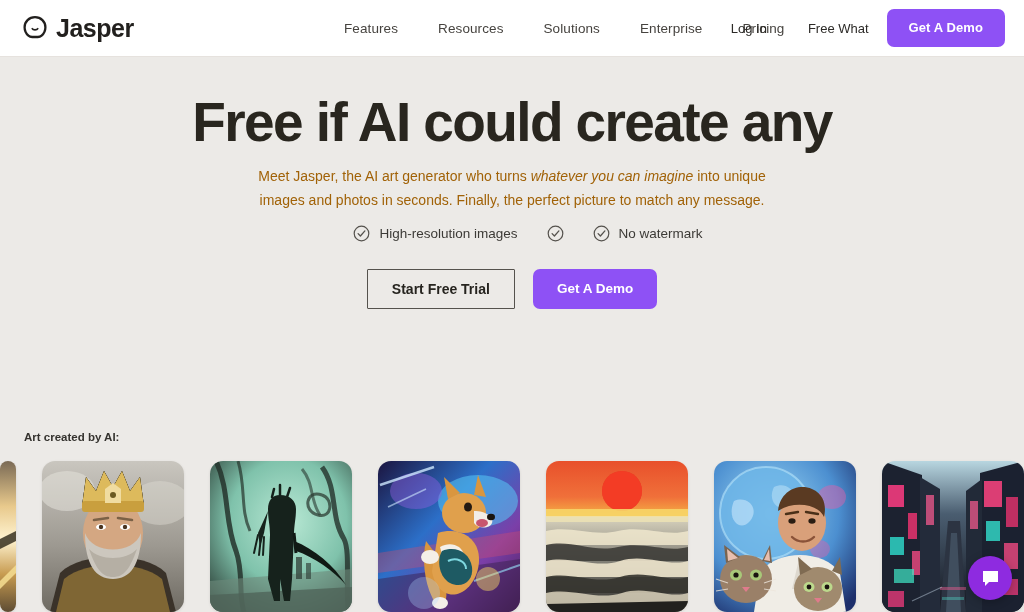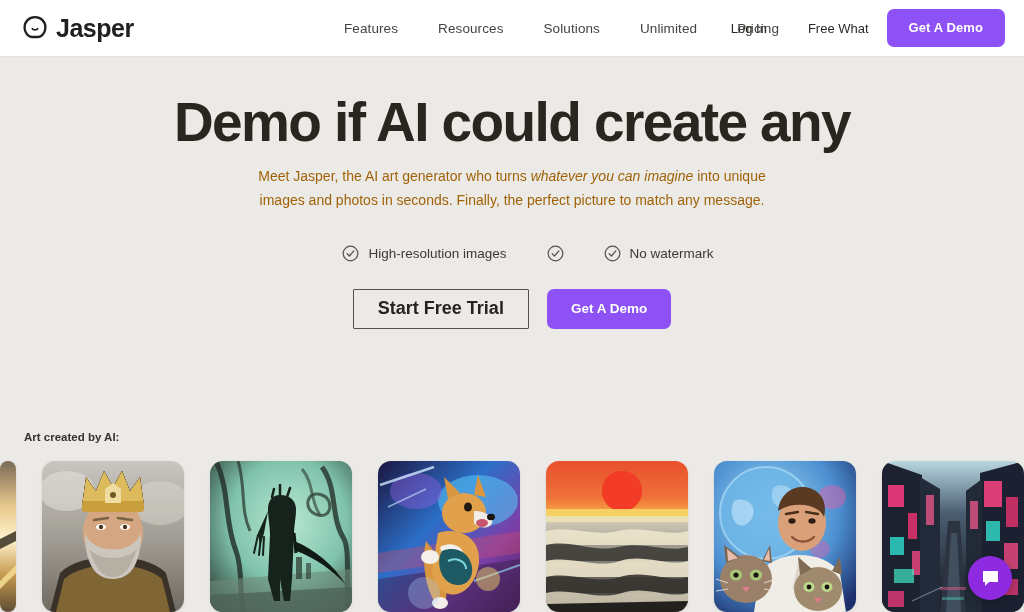--- a/index.html
+++ b/index.html
@@ -55,31 +55,31 @@
     line-height: 1.08; letter-spacing: -1.6px;
   }
   .headline .l2 { display: block; }
   .subhead {
     margin: 12px auto 0; max-width: 540px;
     font-size: 14px; color: #a16207; line-height: 1.72;
   }
   .subhead i { font-style: italic; }
 
   .features {
-    margin-top: 32px;
-    display: flex; justify-content: center; align-items: center; gap: 40px; padding-left: 32px;
+    margin-top: 12px;
+    display: flex; justify-content: center; align-items: center; gap: 29px; padding-left: 32px;
   }
   .feature { display: flex; align-items: center; gap: 9px; }
   .feature-label { font-size: 13.5px; color: #3C3A36; white-space: nowrap; }
   .check-icon { width: 17px; height: 17px; display: block; flex: none; }
 
   .cta-row { margin-top: 27px; display: flex; justify-content: center; align-items: center; gap: 18px; }
   .btn-trial {
     background: transparent; color: #26241F;
-    font-size: 18px; font-weight: 600;
+    font-size: 14px; font-weight: 600;
     height: 40px; padding: 4px 24px;
     border: 1.4px solid #55524D; border-radius: 1px;
     cursor: pointer; white-space: nowrap;
   }
   .btn-demo {
     background: #8E51F5; color: #FFFFFF;
     font-size: 13.5px; font-weight: 600;
     height: 40px; padding: 0 24px;
     border: none; border-radius: 7px;
     cursor: pointer; white-space: nowrap;
@@ -132,35 +132,35 @@
           <path d="M10.2 13.6 C11.0 15.3 15.0 15.3 15.8 13.6" fill="none" stroke="#22201E" stroke-width="1.6" stroke-linecap="round"></path>
         </svg>
       </span>
       <span class="brand-name">Jasper</span>
     </div>
 
     <nav class="nav-main">
       <span class="nav-link">Features</span>
       <span class="nav-link">Resources</span>
       <span class="nav-link">Solutions</span>
-      <span class="nav-link">Unlimited</span>
+      <span class="nav-link">Enterprise</span>
       <span class="nav-link">Pricing</span>
     </nav>
 
     <div class="nav-right">
       <span class="nav-util">Log In</span>
       <span class="nav-util">Free What</span>
       <button class="btn-demo-top">Get A Demo</button>
     </div>
   </div>
 
   <div class="hero">
 
     <h1 class="headline">
-      <span class="l1">Demo if AI could create any</span>
+      <span class="l1">Free if AI could create any</span>
     </h1>
 
     <p class="subhead">
       <span>Meet Jasper, the AI art generator who turns </span><i>whatever you can imagine</i><span> into unique images and photos in seconds. Finally, the perfect picture to match any message.</span>
     </p>
 
     <div class="features">
       <div class="feature">
         <span class="check-icon">
           <svg viewBox="0 0 17 17" xmlns="http://www.w3.org/2000/svg">

